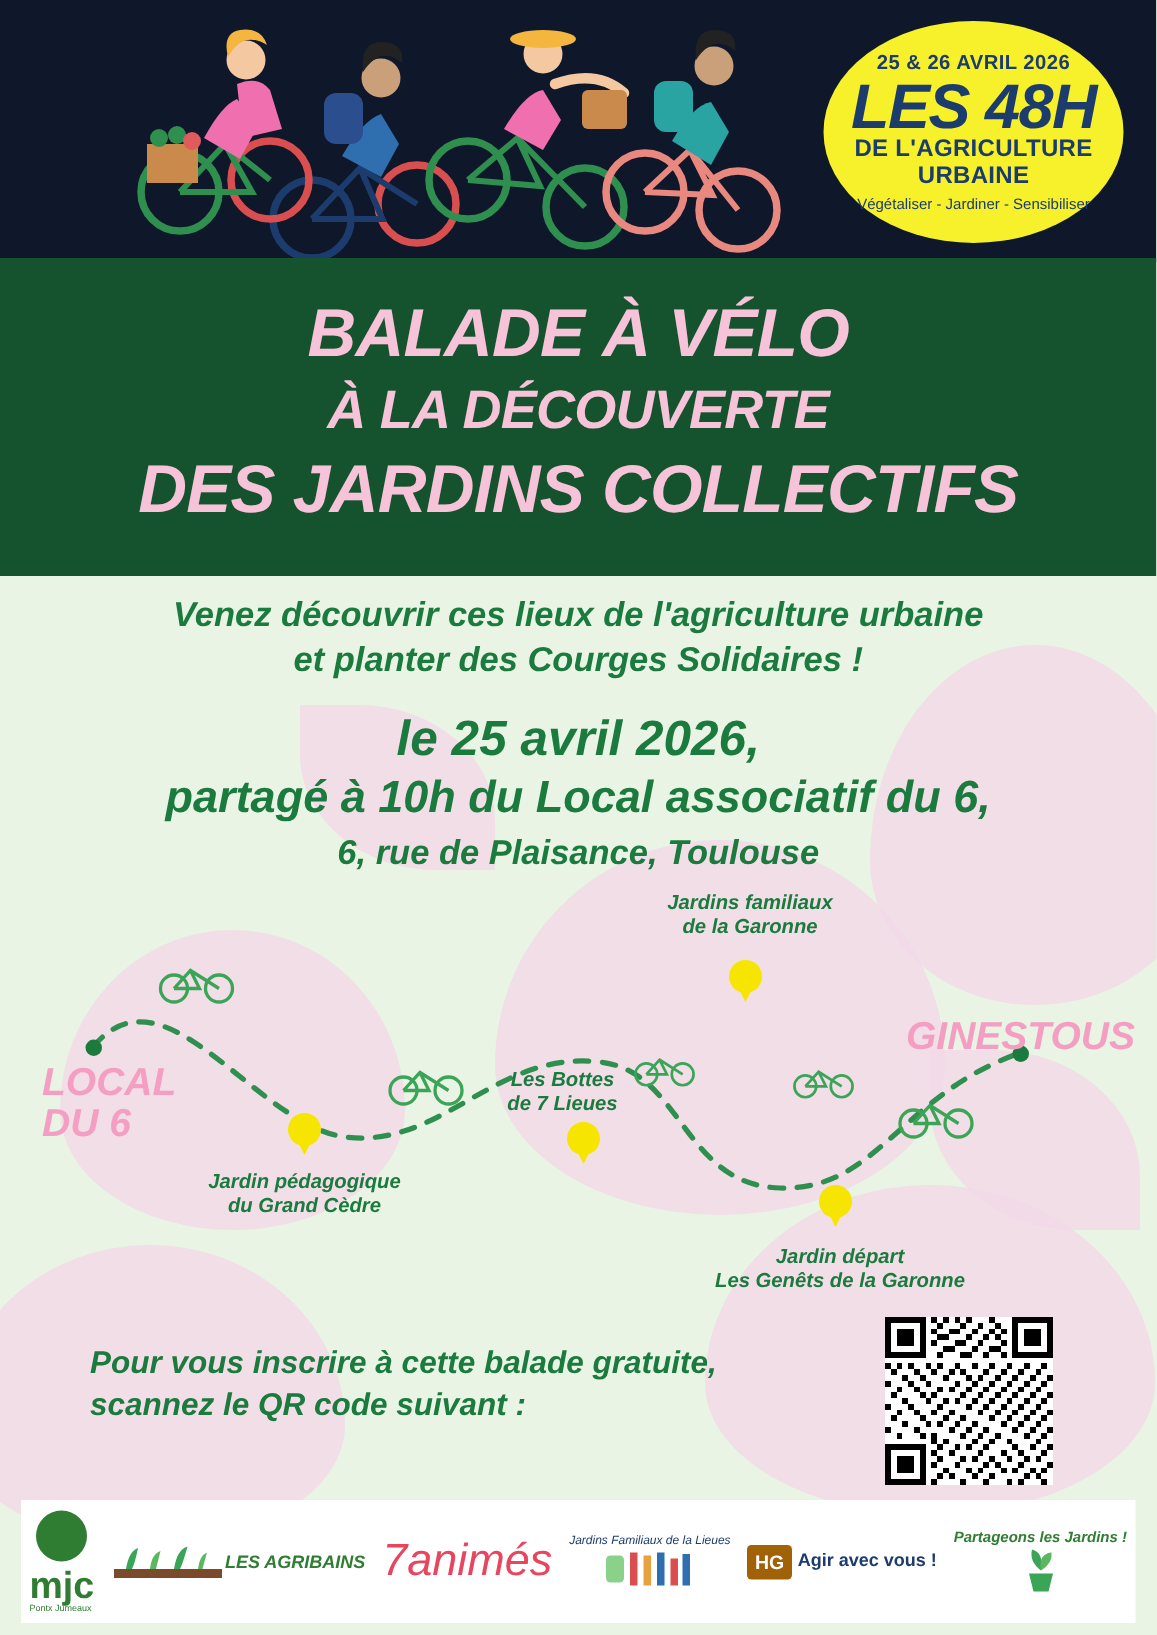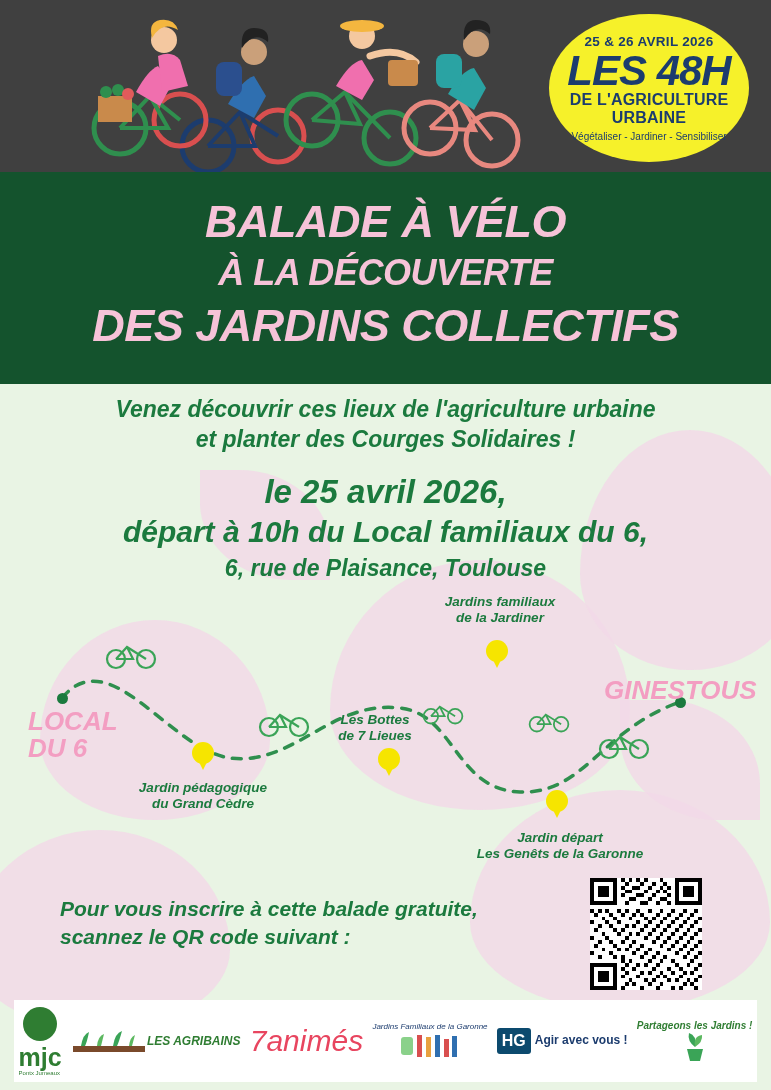--- a/index.html
+++ b/index.html
@@ -8,21 +8,21 @@
     background:#e7f3e2;
     font-family:"Liberation Sans", sans-serif;
   }
   .poster{position:absolute;inset:0;background:#e9f4e4;overflow:hidden;}
 
   
   .blob{position:absolute;background:#f2d9e8;border-radius:50% 50% 50% 50%/60% 60% 40% 40%;opacity:.85;}
   .leaf{position:absolute;background:#f2d9e8;border-radius:0 70% 0 70%;opacity:.85;}
 
   
-  .topband{position:absolute;left:0;top:0;width:771px;height:175px;background:#404040;overflow:hidden;}
+  .topband{position:absolute;left:0;top:0;width:771px;height:175px;background:#0f172a;overflow:hidden;}
   .badge{
     position:absolute;right:22px;top:14px;width:200px;height:148px;border-radius:50%;
     background:#f6f12a;display:flex;flex-direction:column;align-items:center;justify-content:center;
     text-align:center;color:#1c3c6e;
   }
   .badge .dates{font-size:13.5px;font-weight:bold;letter-spacing:.3px;margin-bottom:2px;}
   .badge .h48{font-size:42px;font-weight:bold;line-height:.95;letter-spacing:-1px;font-style:italic;}
   .badge .sub{font-size:16px;font-weight:bold;letter-spacing:.2px;margin-top:1px;}
   .badge .tag{font-size:10px;margin-top:4px;}
 
@@ -142,21 +142,21 @@
   <div class="titleband">
     <div class="t t1">BALADE À VÉLO</div>
     <div class="t t2">À LA DÉCOUVERTE</div>
     <div class="t t3">DES JARDINS COLLECTIFS</div>
   </div>
 
   <div class="intro">
     <div class="l1">Venez découvrir ces lieux de l'agriculture urbaine</div>
     <div class="l2">et planter des Courges Solidaires !</div>
     <div class="d1">le 25 avril 2026,</div>
-    <div class="d2">départ à 10h du Local familiaux du 6,</div>
+    <div class="d2">partagé à 10h du Local associatif du 6,</div>
     <div class="d3">6, rue de Plaisance, Toulouse</div>
   </div>
 
   <div class="map">
     <svg width="771" height="300" viewBox="0 0 771 300" style="position:absolute;left:0;top:0;">
       <path d="M62 118 C110 60, 170 170, 230 178 C295 186, 330 120, 400 128 C455 134, 455 210, 520 212 C585 214, 600 150, 680 122" fill="none" stroke="#2f8f4e" stroke-width="3.5" stroke-dasharray="9 9" stroke-linecap="round"></path>
     </svg>
 
     <div class="dot" style="left:57px;top:113px;"></div>
     <div class="dot" style="left:675px;top:117px;"></div>
@@ -183,21 +183,21 @@
     <div class="maplabel" style="left:108px;top:200px;width:190px;">
       <div>Jardin pédagogique</div>
       <div>du Grand Cèdre</div>
     </div>
     <div class="maplabel" style="left:310px;top:132px;width:130px;">
       <div>Les Bottes</div>
       <div>de 7 Lieues</div>
     </div>
     <div class="maplabel" style="left:410px;top:14px;width:180px;">
       <div>Jardins familiaux</div>
-      <div>de la Jardiner</div>
+      <div>de la Garonne</div>
     </div>
     <div class="maplabel" style="left:440px;top:250px;width:240px;">
       <div>Jardin départ</div>
       <div>Les Genêts de la Garonne</div>
     </div>
 
     <svg class="bikeicon" style="left:105px;top:60px;" width="52" height="30" viewBox="0 0 52 30">
       <circle cx="11" cy="19" r="9" fill="none" stroke="#3aa457" stroke-width="2.2"></circle>
       <circle cx="41" cy="19" r="9" fill="none" stroke="#3aa457" stroke-width="2.2"></circle>
       <path d="M11 19 L22 7 L41 19 M22 7 L28 19 L11 19" fill="none" stroke="#3aa457" stroke-width="2.2"></path>
@@ -471,33 +471,33 @@
         <path d="M58 18 q1 -9 6 -11 q-2 7 -3 11z" fill="#5cb860"></path>
       </svg>
       <div style="font-size:12px;font-weight:bold;color:#2f7d32;font-style:italic;">LES AGRIBAINS</div>
     </div>
 
     <div class="logo">
       <span style="font-size:30px;font-weight:normal;color:#e8455f;font-style:italic;">7animés</span>
     </div>
 
     <div class="logo" style="flex-direction:column;">
-      <div style="font-size:8px;font-style:italic;color:#1c3c6e;">Jardins Familiaux de la Garonne</div>
+      <div style="font-size:8px;font-style:italic;color:#1c3c6e;">Jardins Familiaux de la Lieues</div>
       <svg width="70" height="30" viewBox="0 0 70 30">
         <rect x="6" y="6" width="12" height="18" rx="3" fill="#8ad18a"></rect>
         <rect x="22" y="4" width="5" height="22" fill="#d94f4f"></rect>
         <rect x="31" y="6" width="5" height="20" fill="#e8a13f"></rect>
         <rect x="40" y="4" width="5" height="22" fill="#2f6fb0"></rect>
         <rect x="49" y="8" width="5" height="18" fill="#d94f4f"></rect>
         <rect x="57" y="5" width="5" height="21" fill="#2f6fb0"></rect>
       </svg>
     </div>
 
     <div class="logo" style="gap:4px;">
-      <div style="background:#0c4a6e;color:#fff;font-size:16px;font-weight:bold;padding:4px 5px;border-radius:3px;">HG</div>
+      <div style="background:#a16207;color:#fff;font-size:13px;font-weight:bold;padding:4px 5px;border-radius:3px;">HG</div>
       <div style="font-size:12px;font-weight:bold;color:#1c3c6e;line-height:1.1;text-align:left;">Agir avec vous !</div>
     </div>
 
     <div class="logo" style="flex-direction:column;">
       <div style="font-size:10px;font-weight:bold;color:#2f7d32;font-style:italic;line-height:1.1;">Partageons les Jardins !</div>
       <svg width="40" height="32" viewBox="0 0 40 32">
         <path d="M20 16 q-8 -6 -6 -14 q8 2 6 14z" fill="#3aa457"></path>
         <path d="M20 16 q8 -5 7 -12 q-9 1 -7 12z" fill="#5cb860"></path>
         <path d="M12 18 h16 l-3 12 h-10z" fill="#3aa457"></path>
       </svg>

